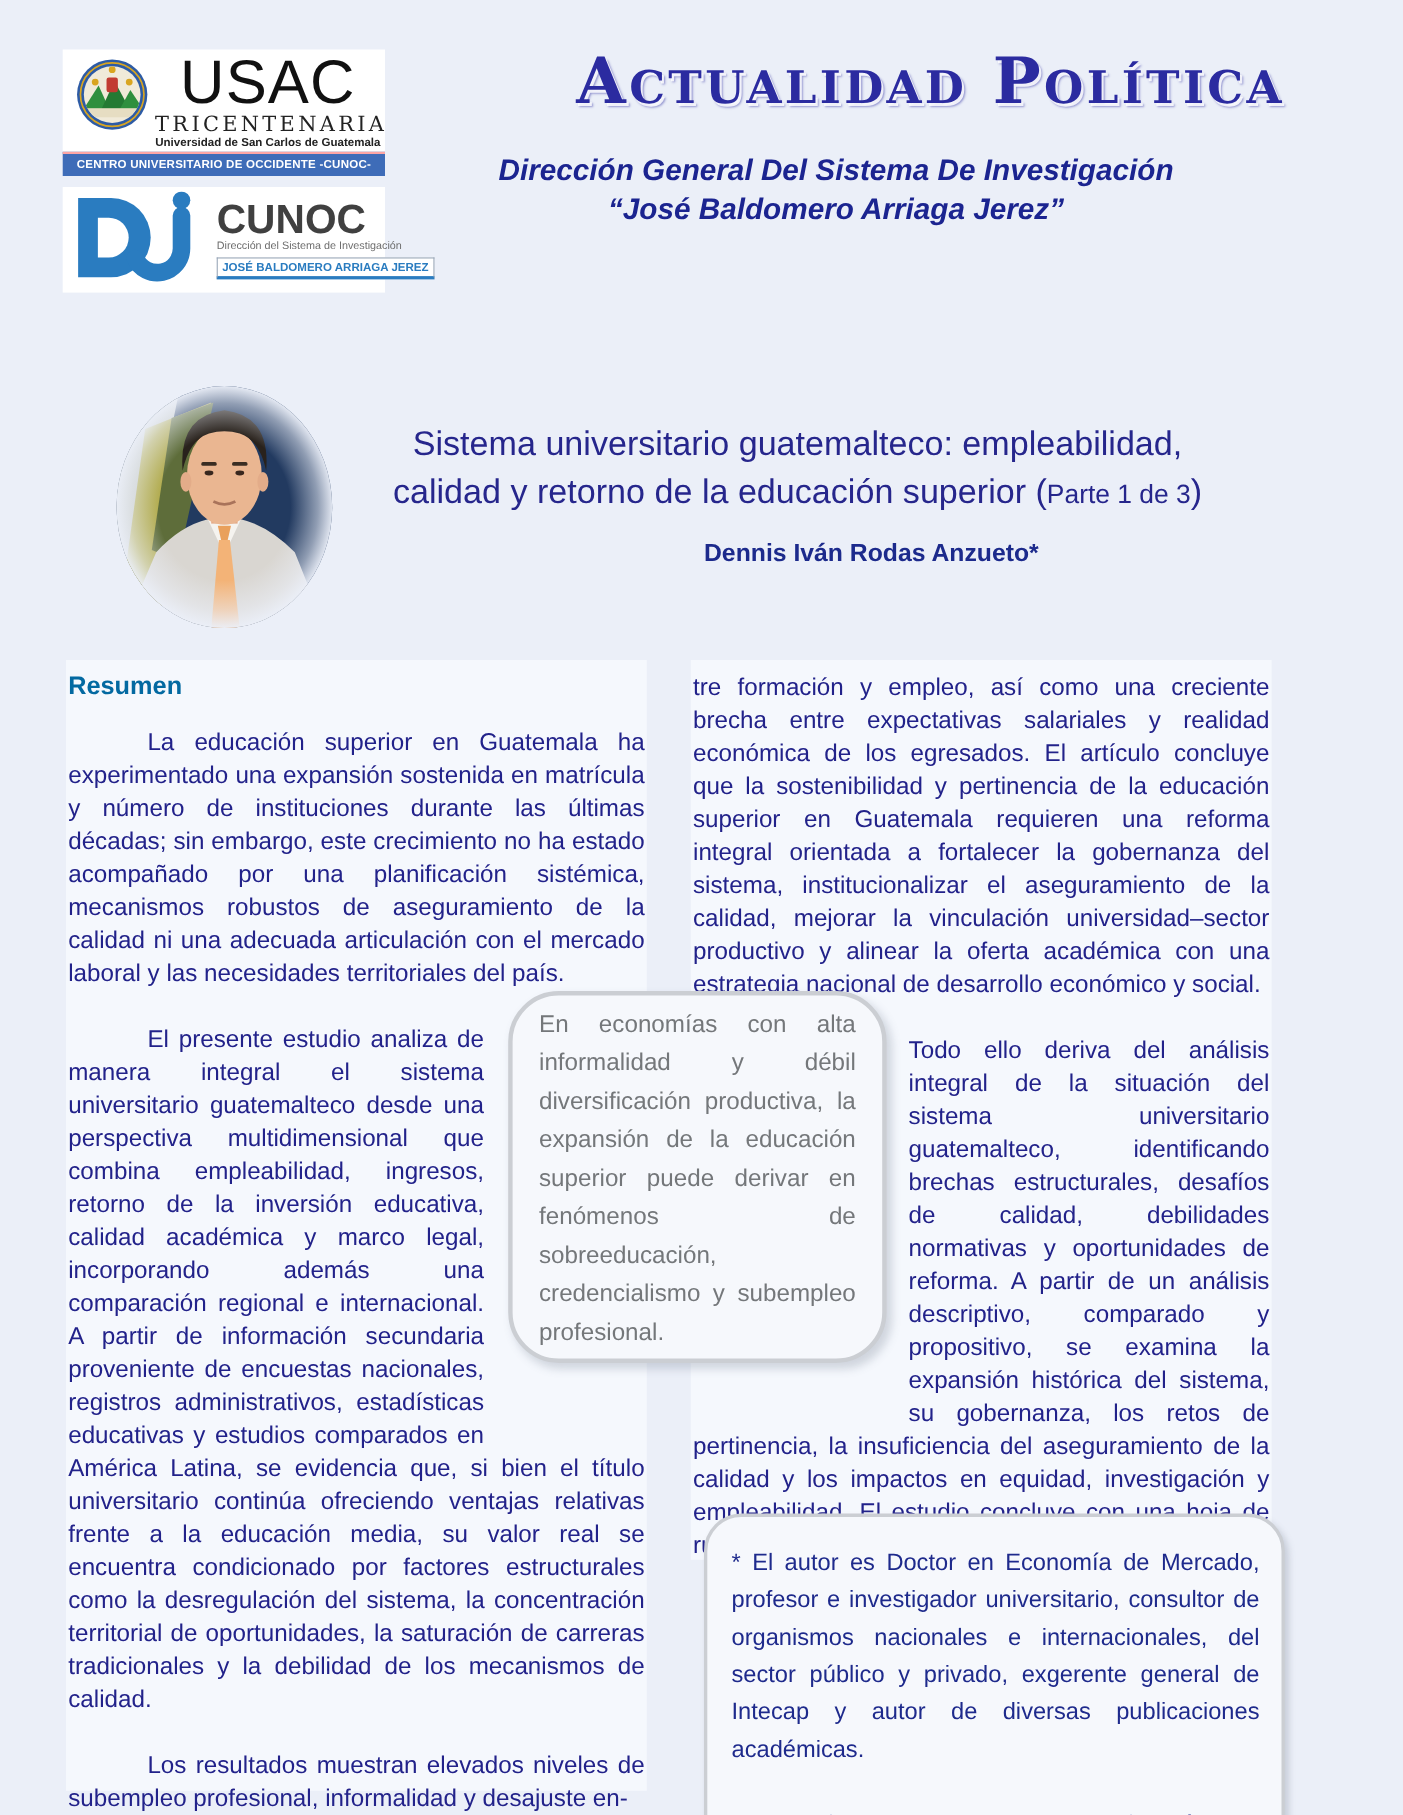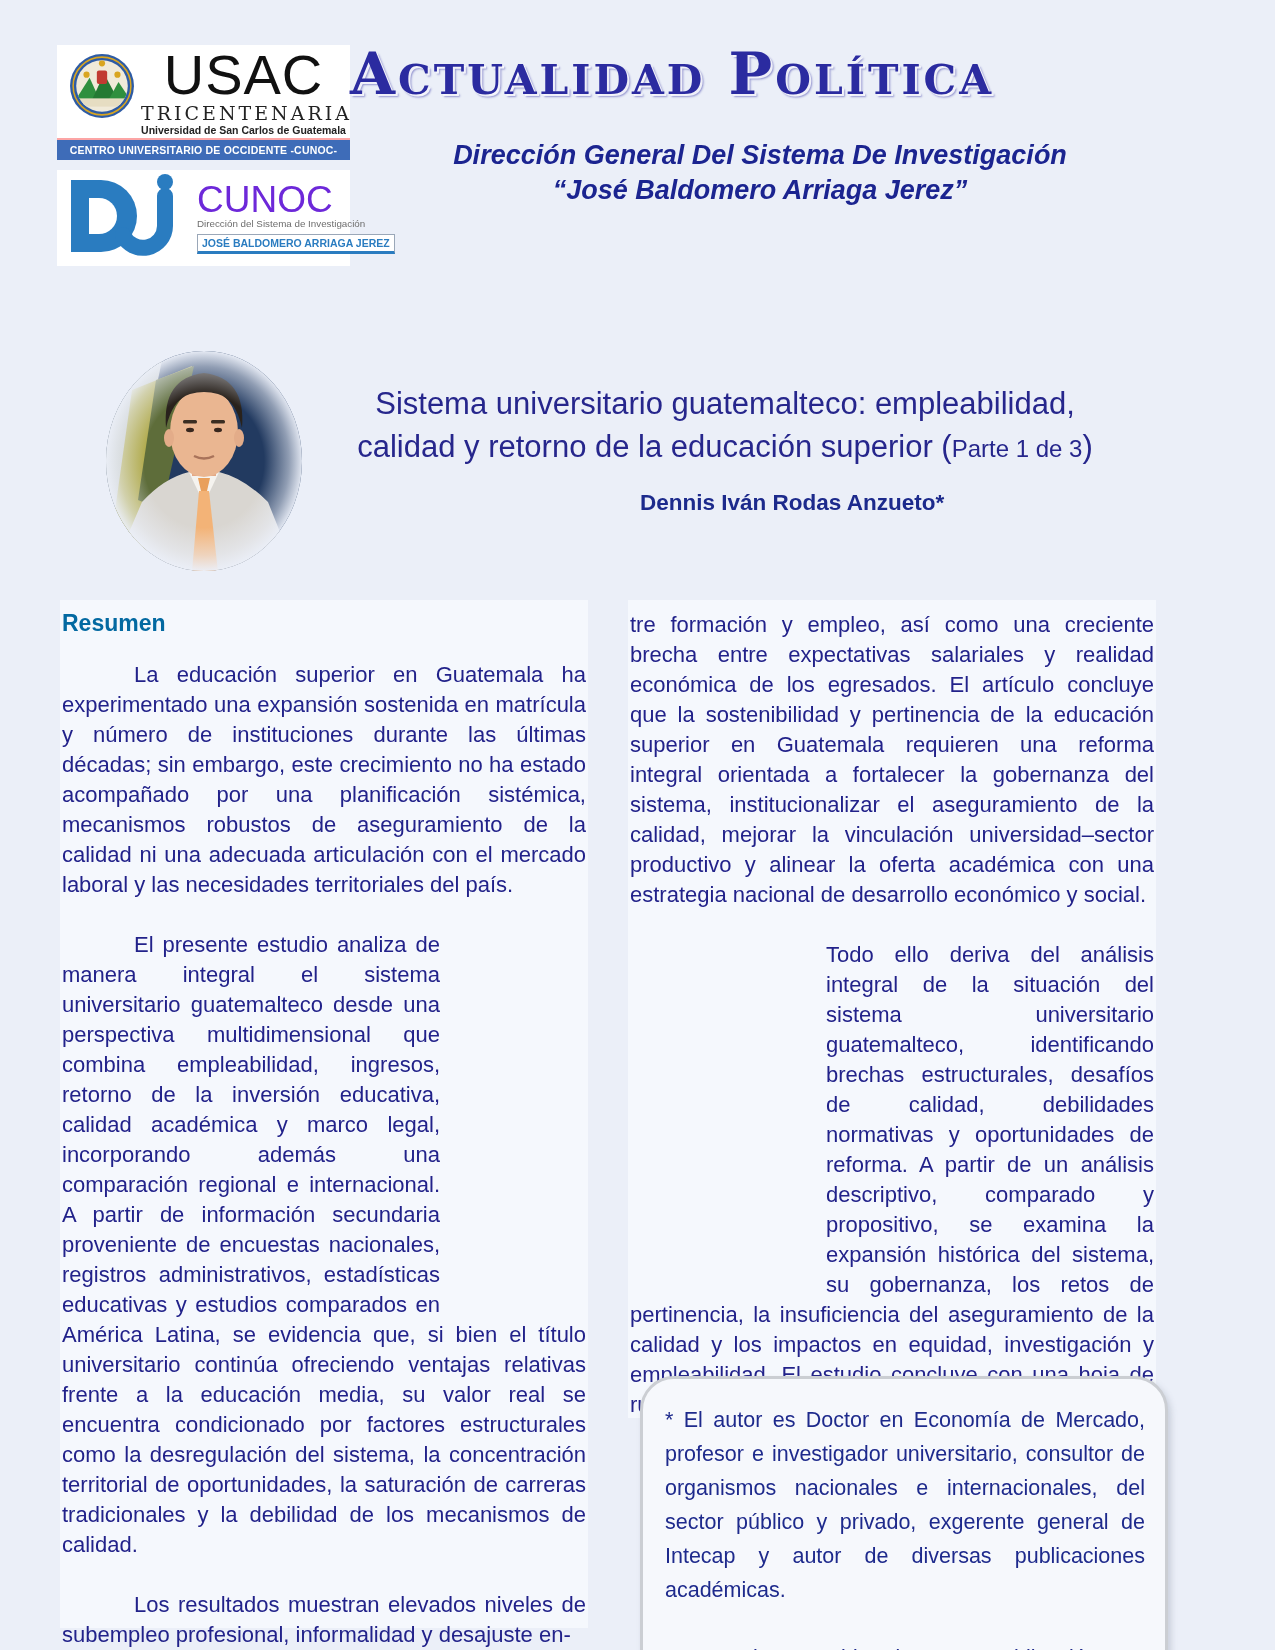--- a/index.html
+++ b/index.html
@@ -12,27 +12,27 @@
   .usac-texts{position:absolute;left:84px;top:2px;width:205px;text-align:center;}
   .usac-brand{font-size:56px;font-weight:400;color:#111;letter-spacing:1px;line-height:56px;}
   .usac-tri{font-family:"DejaVu Serif",serif;font-size:19px;letter-spacing:3px;color:#222;line-height:21px;}
   .usac-tag{font-size:10.5px;font-weight:700;color:#222;line-height:12px;}
   .usac-banner{position:absolute;left:0;bottom:0;width:100%;height:20px;background:#3e6cb8;color:#fff;
     font-size:10.5px;font-weight:700;text-align:center;line-height:20px;letter-spacing:.2px;
     border-top:2px solid #fca5a5;}
   .cunoc-block{position:absolute;left:57px;top:170px;width:293px;height:96px;background:#ffffff;}
   .cunoc-mono{position:absolute;left:4px;top:4px;}
   .cunoc-texts{position:absolute;left:140px;top:12px;width:150px;}
-  .cunoc-brand{font-size:37px;font-weight:400;color:#6d28d9;line-height:36px;}
+  .cunoc-brand{font-size:37px;font-weight:700;color:#404040;line-height:36px;}
   .cunoc-sub{font-size:9.8px;color:#6e6e6e;line-height:12px;white-space:nowrap;}
   .cunoc-plate{display:inline-block;margin-top:4px;padding:2px 4px;border:1px solid #9aa7b8;border-bottom:3px solid #2a7cc0;
     color:#2a7cc0;font-size:10.5px;font-weight:700;background:#fff;white-space:nowrap;}
 
   
-  .masthead{position:absolute;left:350px;top:42px;width:800px;margin:0;text-align:left;
+  .masthead{position:absolute;left:368px;top:42px;width:800px;margin:0;text-align:right;
     font-family:"DejaVu Serif",serif;font-variant:small-caps;font-weight:700;font-size:58px;line-height:64px;
     color:#2b2ba0;letter-spacing:3px;text-shadow:2px 2px 0 rgba(255,255,255,.85),3px 3px 2px rgba(43,43,160,.45);}
   .subtitle{position:absolute;left:360px;top:138px;width:800px;text-align:center;
     font-weight:700;font-style:italic;color:#1b2490;font-size:27px;line-height:35px;}
   .issue{position:absolute;left:378px;top:294px;font-weight:700;font-style:italic;color:#1b2490;font-size:24px;}
   .issue-date{margin-left:132px;}
 
   
   .portrait{position:absolute;left:104px;top:350px;}
   .article-title{position:absolute;left:290px;top:382px;width:870px;text-align:center;
@@ -153,20 +153,23 @@
       <rect x="0" y="0" width="200" height="222" fill="url(#vig)"></rect>
     </g>
   </svg>
 
   <div class="article-title">
     <div>Sistema universitario guatemalteco: empleabilidad,</div>
     <div><span>calidad y retorno de la educación superior (</span><span class="small">Parte 1 de 3</span><span>)</span></div>
   </div>
   <div class="author">Dennis Iván Rodas Anzueto*</div>
 
+  <div class="quote-box">
+    <p>En economías con alta informalidad y débil diversificación productiva, la expansión de la educación superior puede derivar en fenómenos de sobreeducación, credencialismo y subempleo profesional.</p>
+  </div>
 
   <div class="col col-left">
     <h2>Resumen</h2>
     <p class="indent">La educación superior en Guatemala ha experimentado una expansión sostenida en matrícula y número de instituciones durante las últimas décadas; sin embargo, este crecimiento no ha estado acompañado por una planificación sistémica, mecanismos robustos de aseguramiento de la calidad ni una adecuada articulación con el mercado laboral y las necesidades territoriales del país.</p>
     <p class="indent"><span class="sp-r"></span><span>El presente estudio analiza de manera integral el sistema universitario guatemalteco desde una perspectiva multidimensional que combina empleabilidad, ingresos, retorno de la inversión educativa, calidad académica y marco legal, incorporando además una comparación regional e internacional. A partir de información secundaria proveniente de encuestas nacionales, registros administrativos, estadísticas educativas y estudios comparados en América Latina, se evidencia que, si bien el título universitario continúa ofreciendo ventajas relativas frente a la educación media, su valor real se encuentra condicionado por factores estructurales como la desregulación del sistema, la concentración territorial de oportunidades, la saturación de carreras tradicionales y la debilidad de los mecanismos de calidad.</span></p>
     <p class="indent">Los resultados muestran elevados niveles de subempleo profesional, informalidad y desajuste en-</p>
   </div>
 
   <div class="col col-right">
     <p>tre formación y empleo, así como una creciente brecha entre expectativas salariales y realidad económica de los egresados. El artículo concluye que la sostenibilidad y pertinencia de la educación superior en Guatemala requieren una reforma integral orientada a fortalecer la gobernanza del sistema, institucionalizar el aseguramiento de la calidad, mejorar la vinculación universidad–sector productivo y alinear la oferta académica con una estrategia nacional de desarrollo económico y social.</p>

